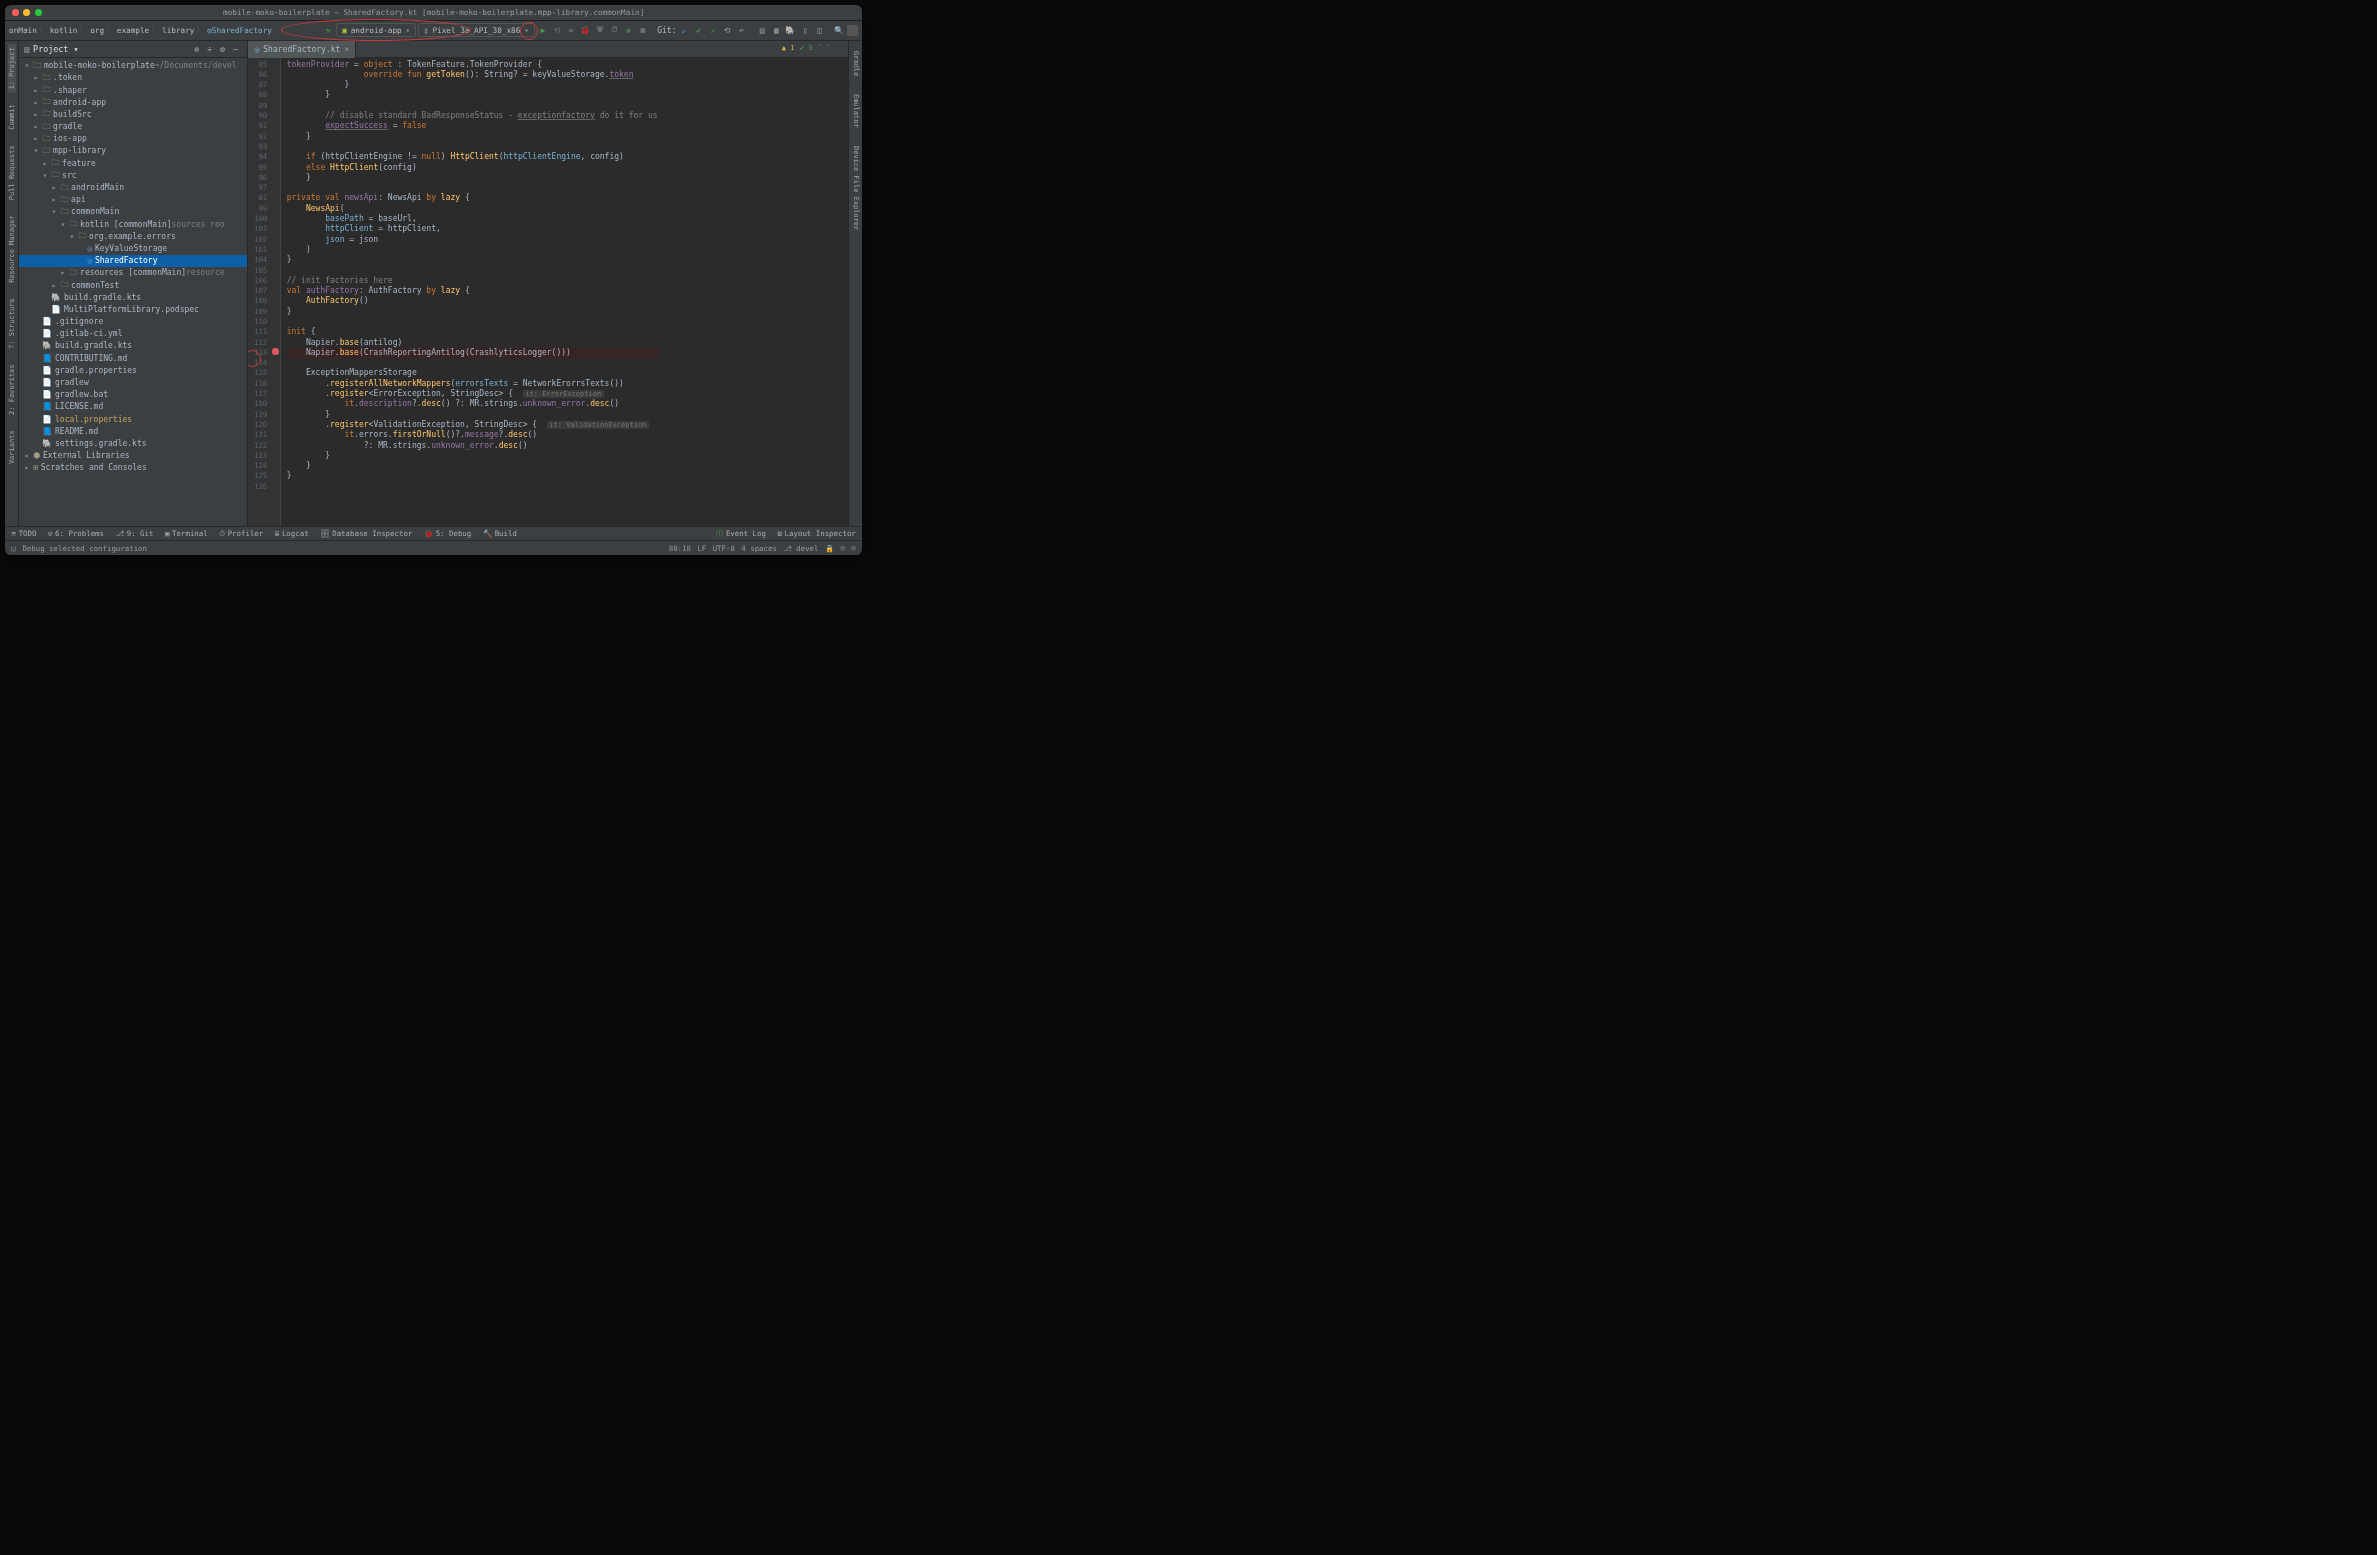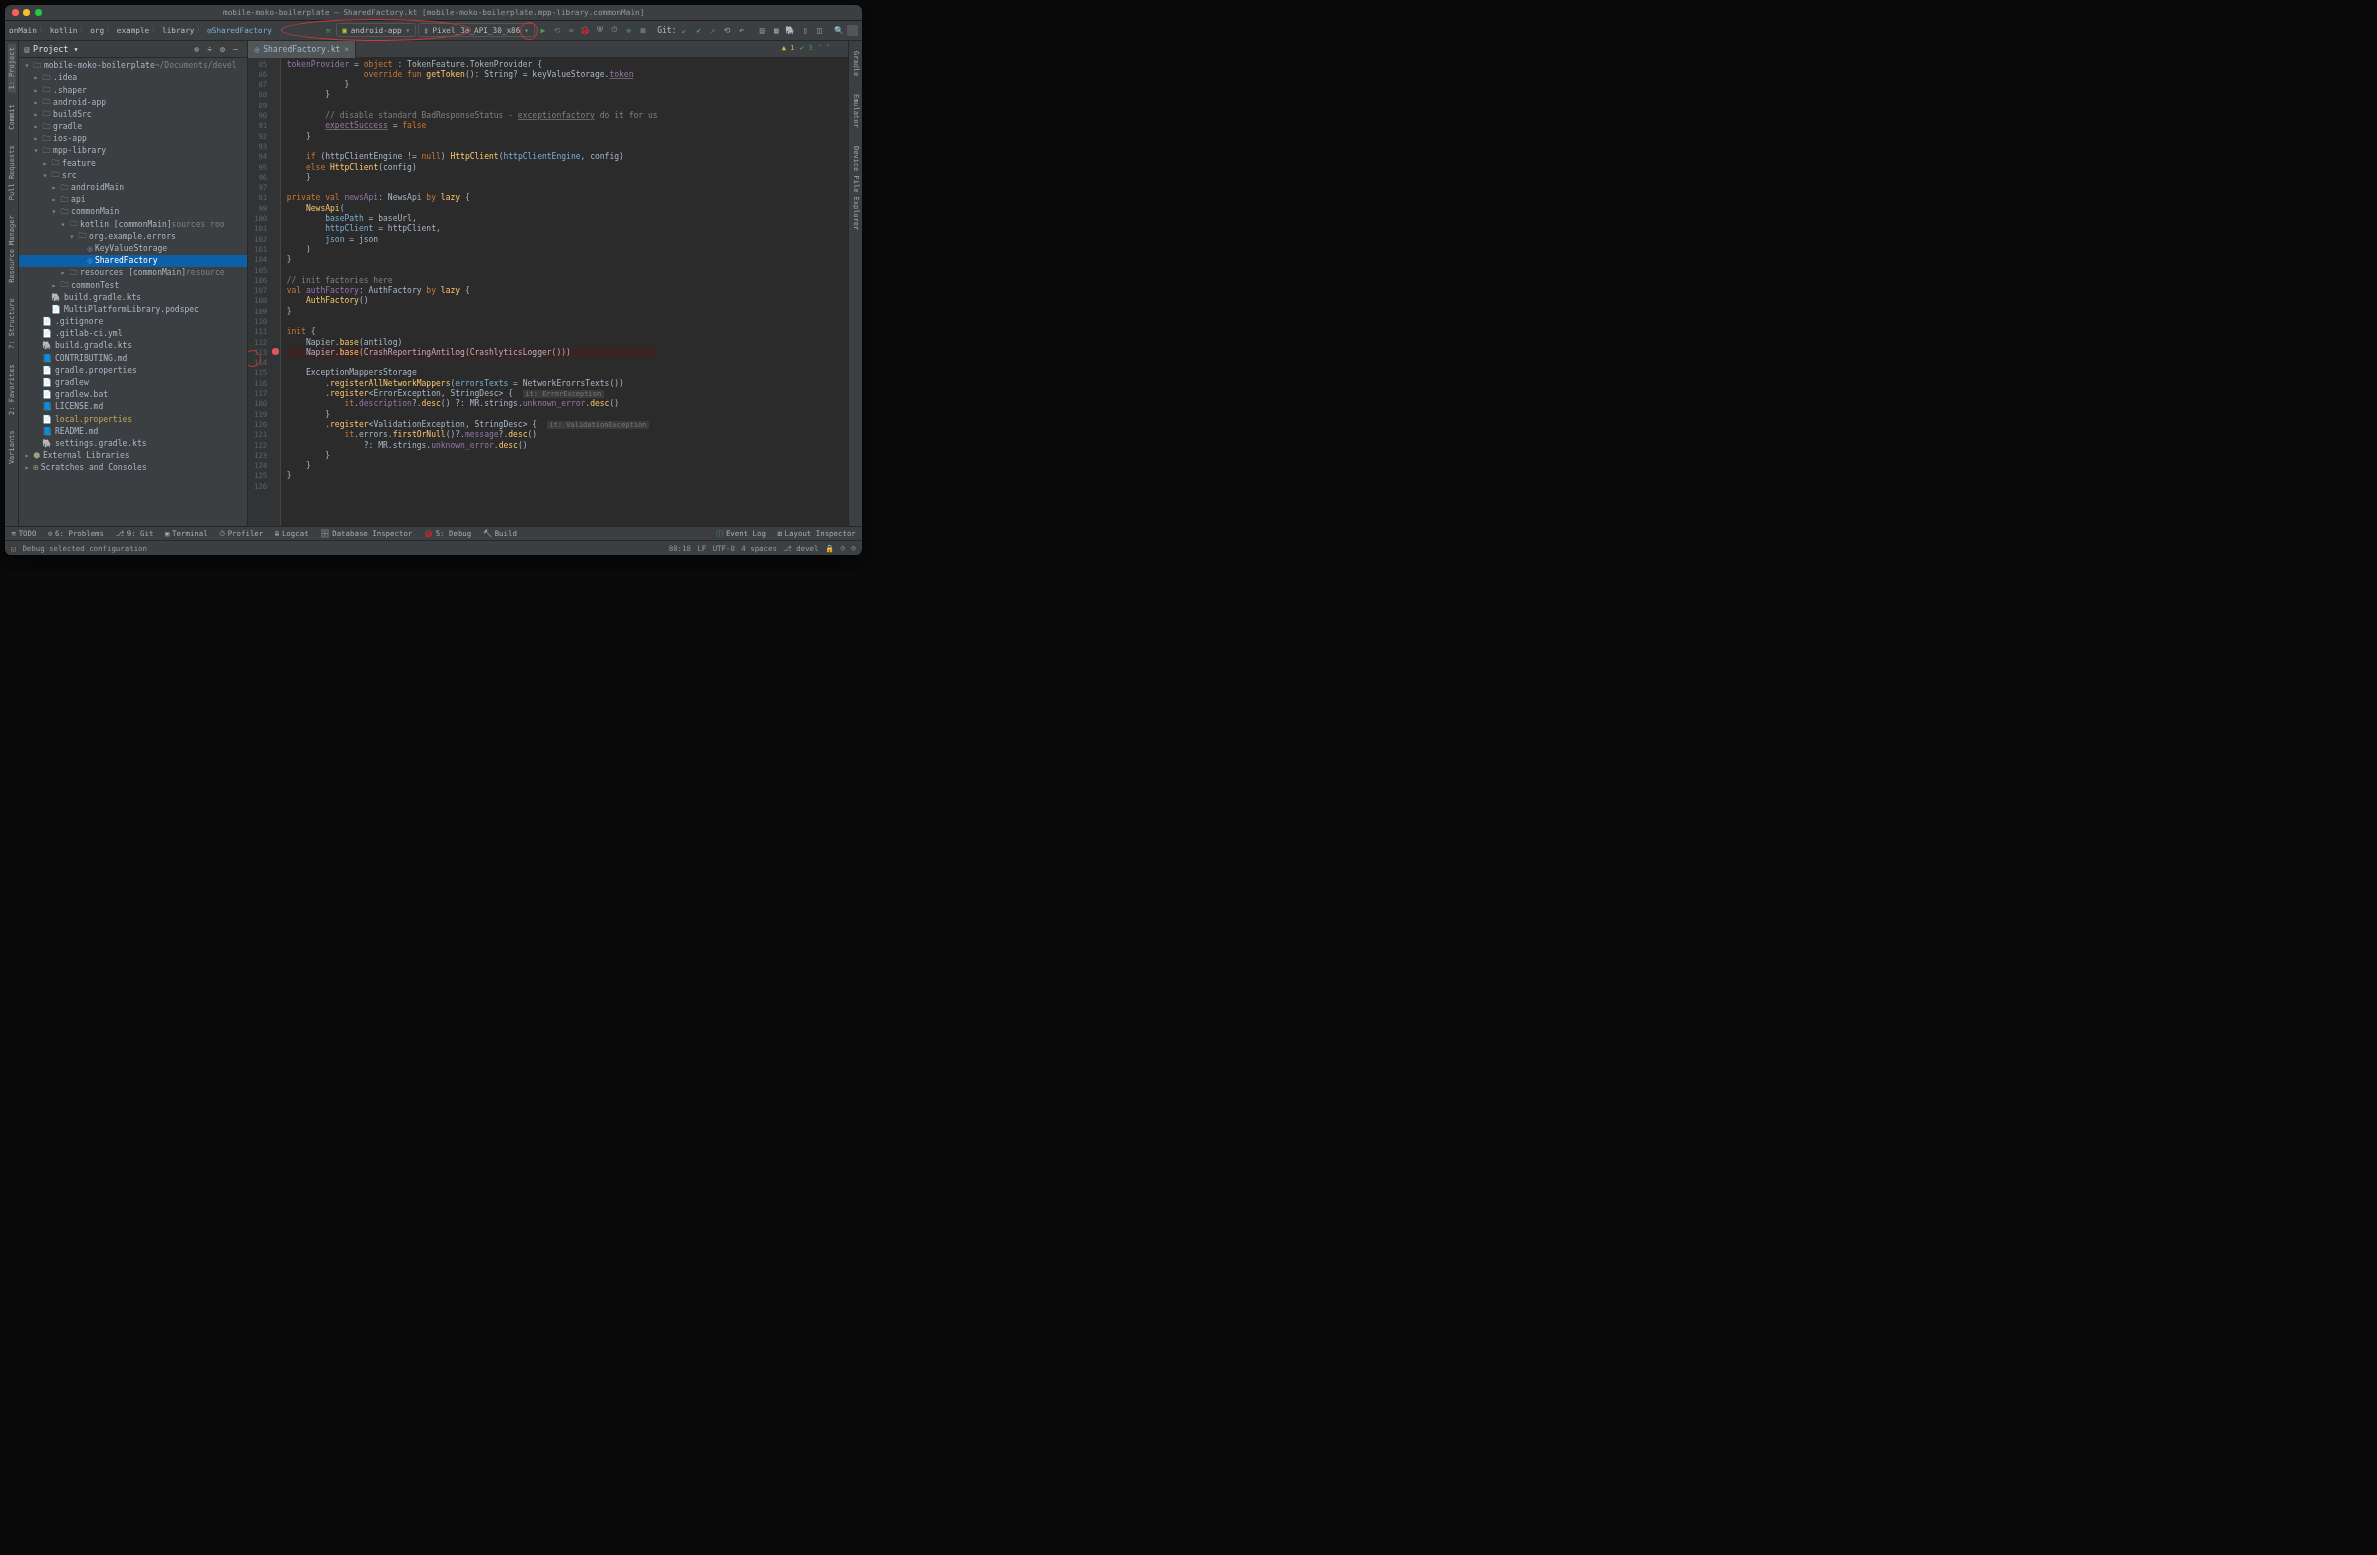--- a/index.html
+++ b/index.html
@@ -164,21 +164,21 @@
       <div class="tree" id="tree">
           <div class="tree-row" style="padding-left: 3.9px;">
             <span class="tw">▾</span>
             <span class="dir-ico" style="margin:0 2.6px;">🗀</span>
             <span class="">mobile-moko-boilerplate</span> 
             <span class="gray">~/Documents/devel</span>
           </div>
           <div class="tree-row" style="padding-left: 13px;">
             <span class="tw">▸</span>
             <span class="dir-ico" style="margin:0 2.6px;">🗀</span>
-            <span class="">.idea</span>
+            <span class="">.token</span>
           </div>
           <div class="tree-row" style="padding-left: 13px;">
             <span class="tw">▸</span>
             <span class="dir-ico" style="margin:0 2.6px;">🗀</span>
             <span class="">.shaper</span>
           </div>
           <div class="tree-row" style="padding-left: 13px;">
             <span class="tw">▸</span>
             <span class="dir-ico" style="margin:0 2.6px;">🗀</span>
             <span class="">android-app</span>

